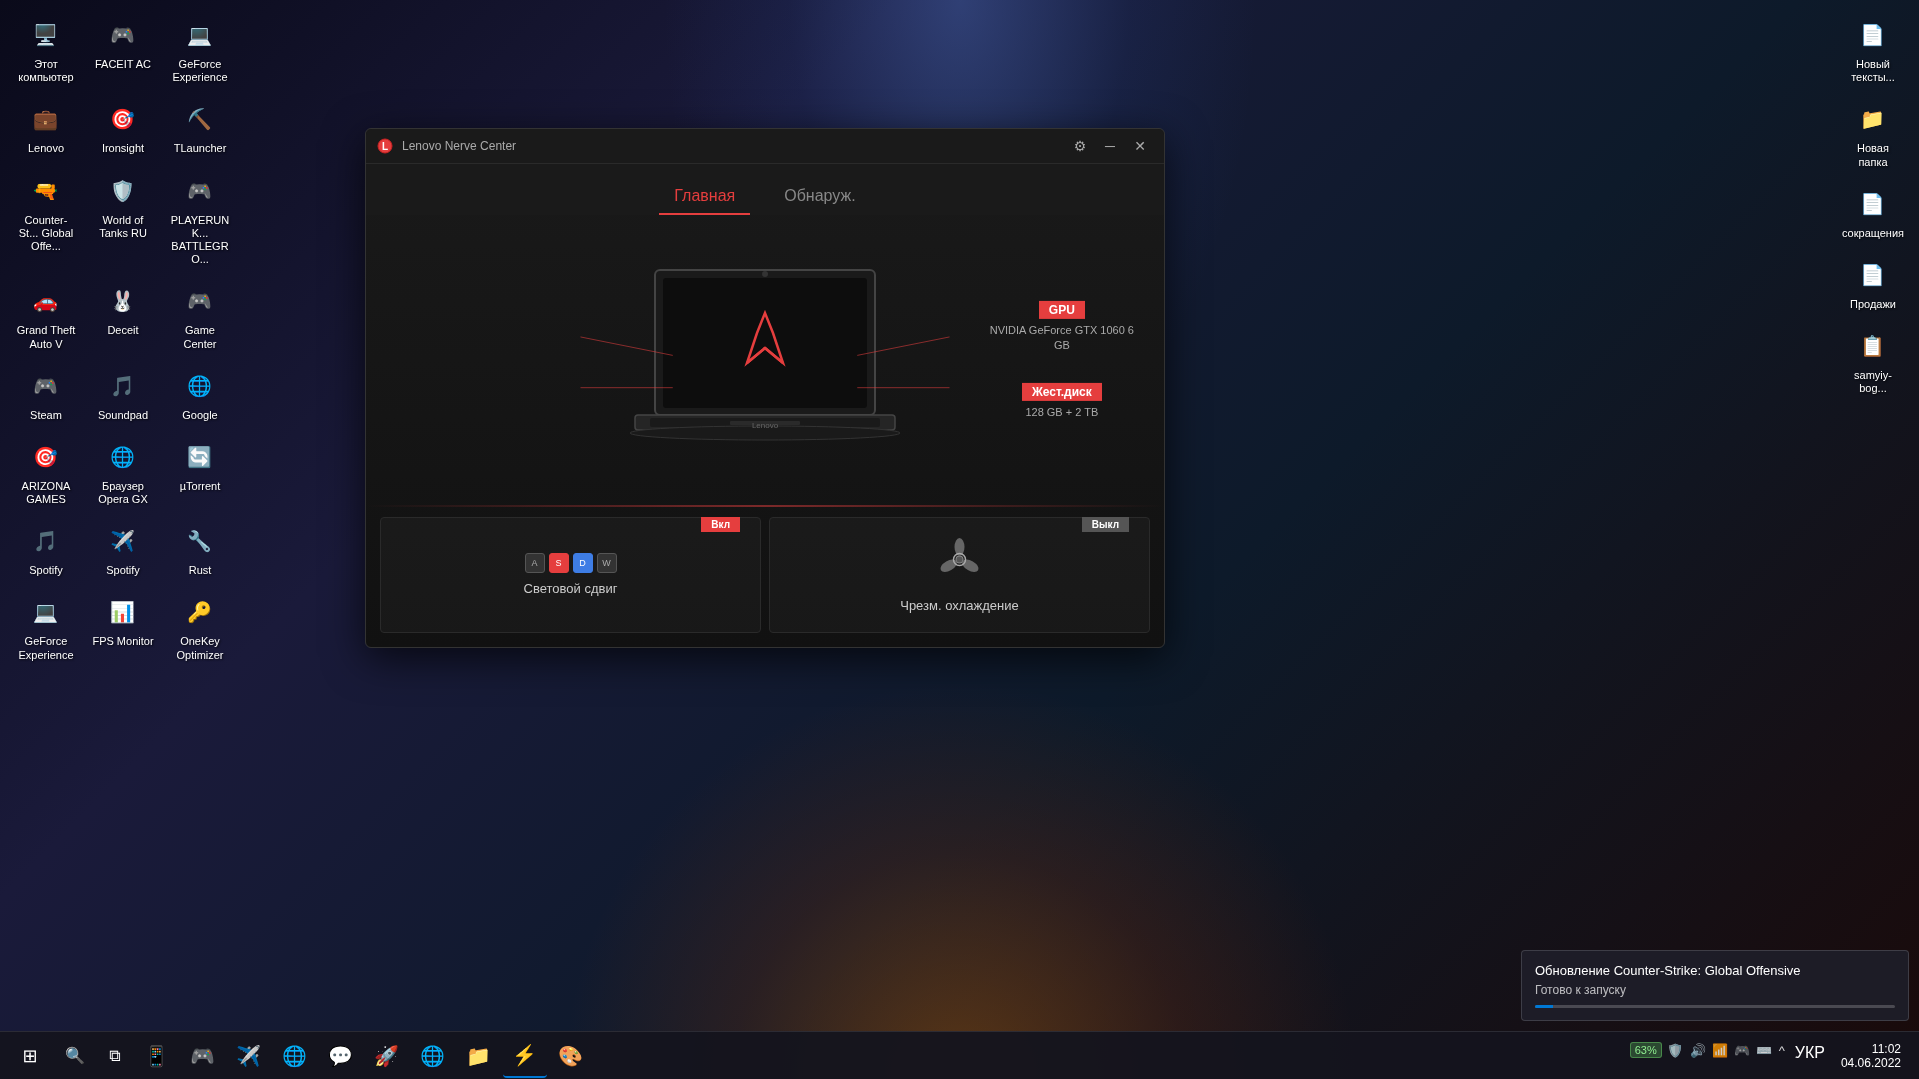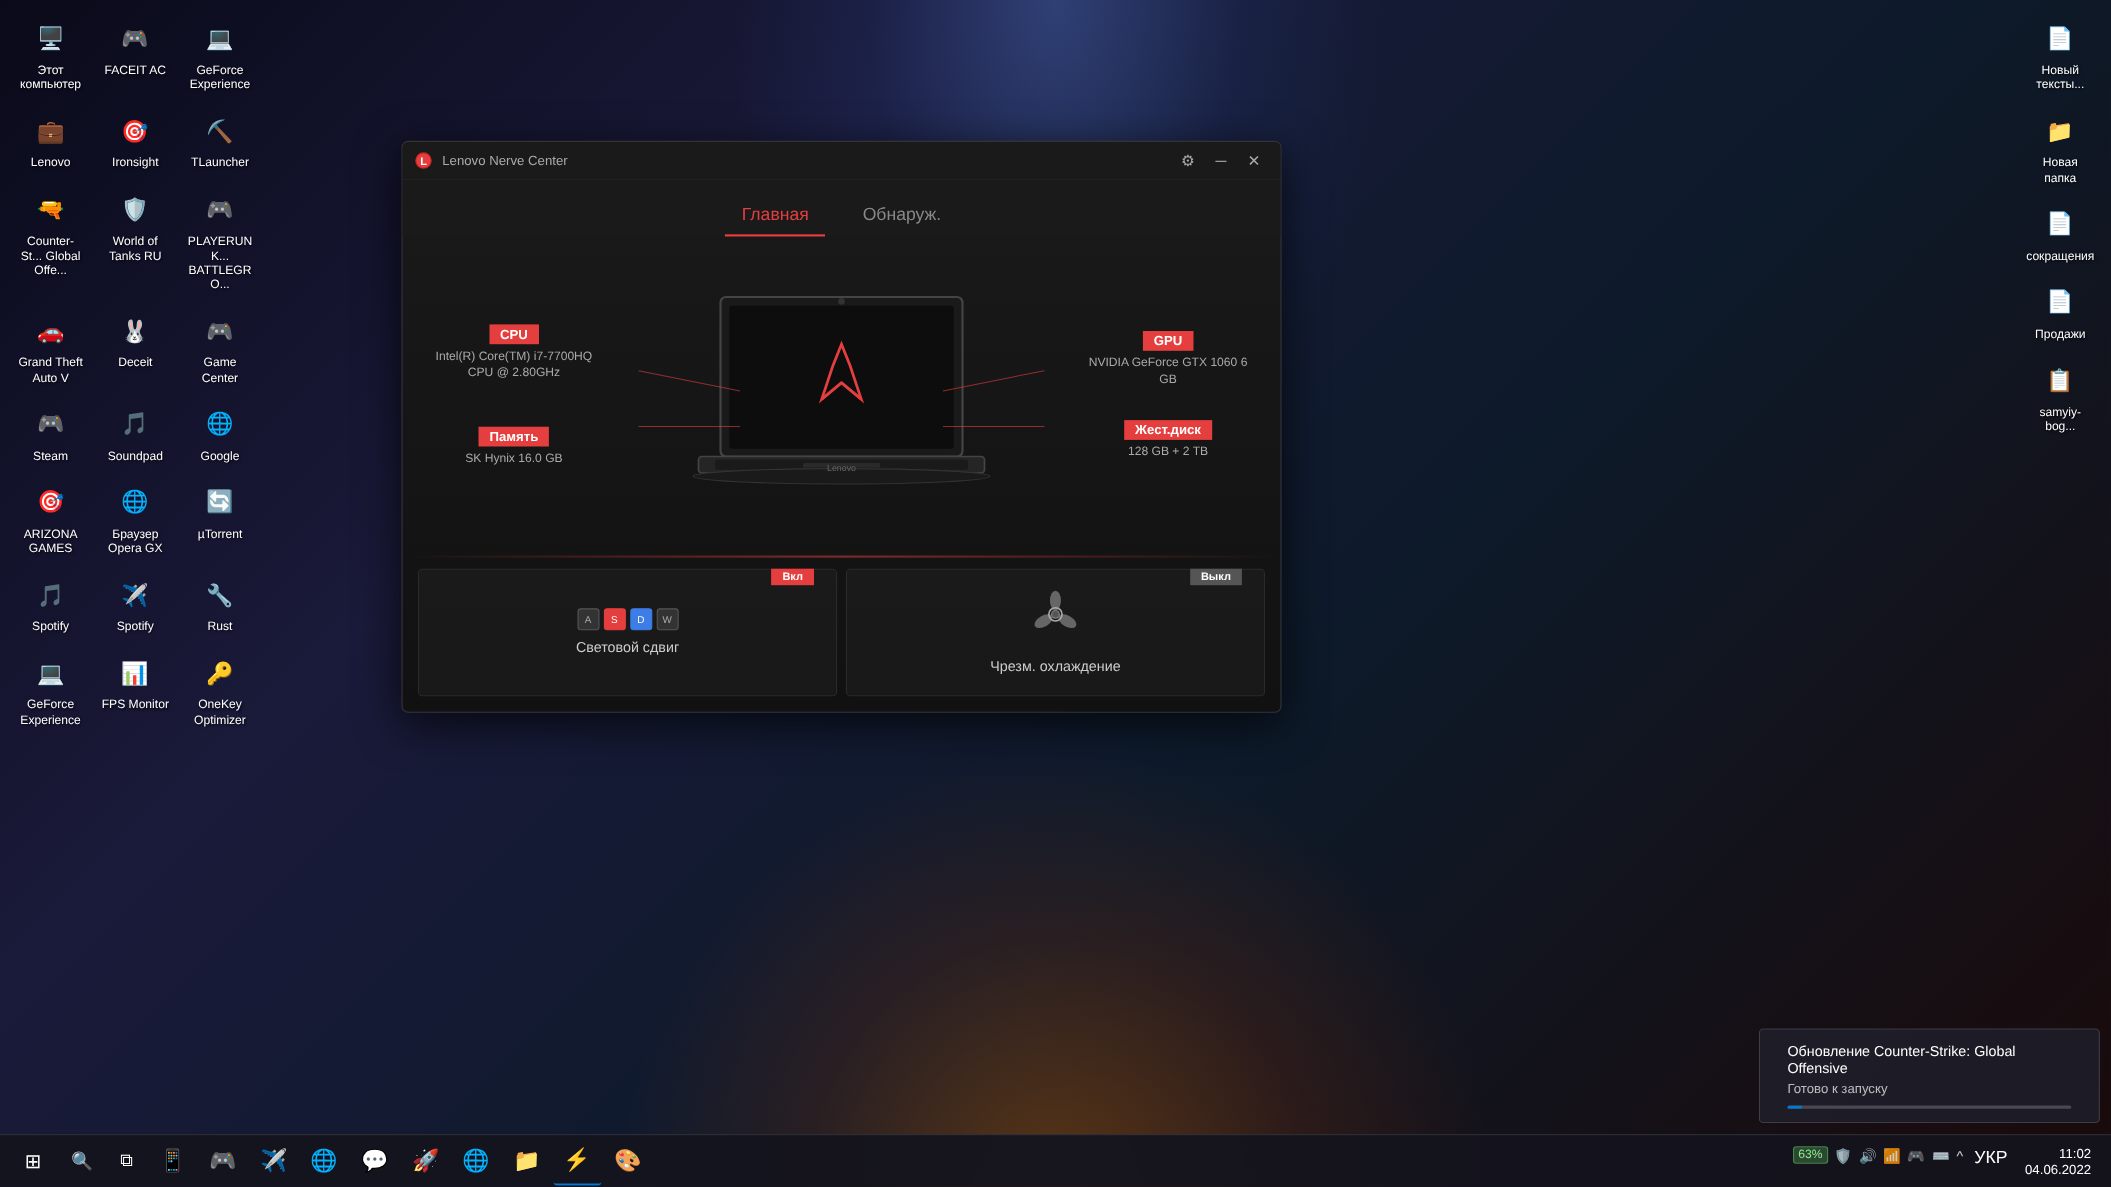--- a/index.html
+++ b/index.html
@@ -204,25 +204,25 @@
       color: white;
       font-size: 16px;
       padding: 2px 4px;
     }
 
     
     .notification-popup {
       position: absolute;
       bottom: 58px;
       right: 10px;
-      width: 310px;
+      width: 388px;
       background: rgba(30,30,40,0.95);
       border: 1px solid rgba(255,255,255,0.15);
       border-radius: 4px;
-      padding: 12px 25px;
+      padding: 12px 13px;
       z-index: 200;
     }
 
     .notification-title {
       font-size: 13px;
       color: white;
       margin-bottom: 5px;
       font-weight: 500;
     }
 
@@ -693,30 +693,20 @@
 
     <div class="window-nav">
       <div class="nav-tab active">Главная</div>
       <div class="nav-tab">Обнаруж.</div>
     </div>
 
     <div class="window-content">
 
       <div class="laptop-section">
 
-        <div class="spec-left">
-          <div class="spec-badge">
-            <div class="spec-badge-label">CPU</div>
-            <div class="spec-badge-value">Intel(R) Core(TM) i7-7700HQ<br>CPU @ 2.80GHz</div>
-          </div>
-          <div class="spec-badge">
-            <div class="spec-badge-label">Память</div>
-            <div class="spec-badge-value">SK Hynix 16.0 GB</div>
-          </div>
-        </div>
 
         <div class="diagram-container">
           <svg class="diagram-svg" viewBox="0 0 800 250">
 
             <line x1="200" y1="100" x2="300" y2="120" stroke="#e53e3e" stroke-width="1" opacity="0.6"></line>
             <line x1="200" y1="155" x2="300" y2="155" stroke="#e53e3e" stroke-width="1" opacity="0.6"></line>
             <line x1="600" y1="100" x2="500" y2="120" stroke="#e53e3e" stroke-width="1" opacity="0.6"></line>
             <line x1="600" y1="155" x2="500" y2="155" stroke="#e53e3e" stroke-width="1" opacity="0.6"></line>
           </svg>
 

